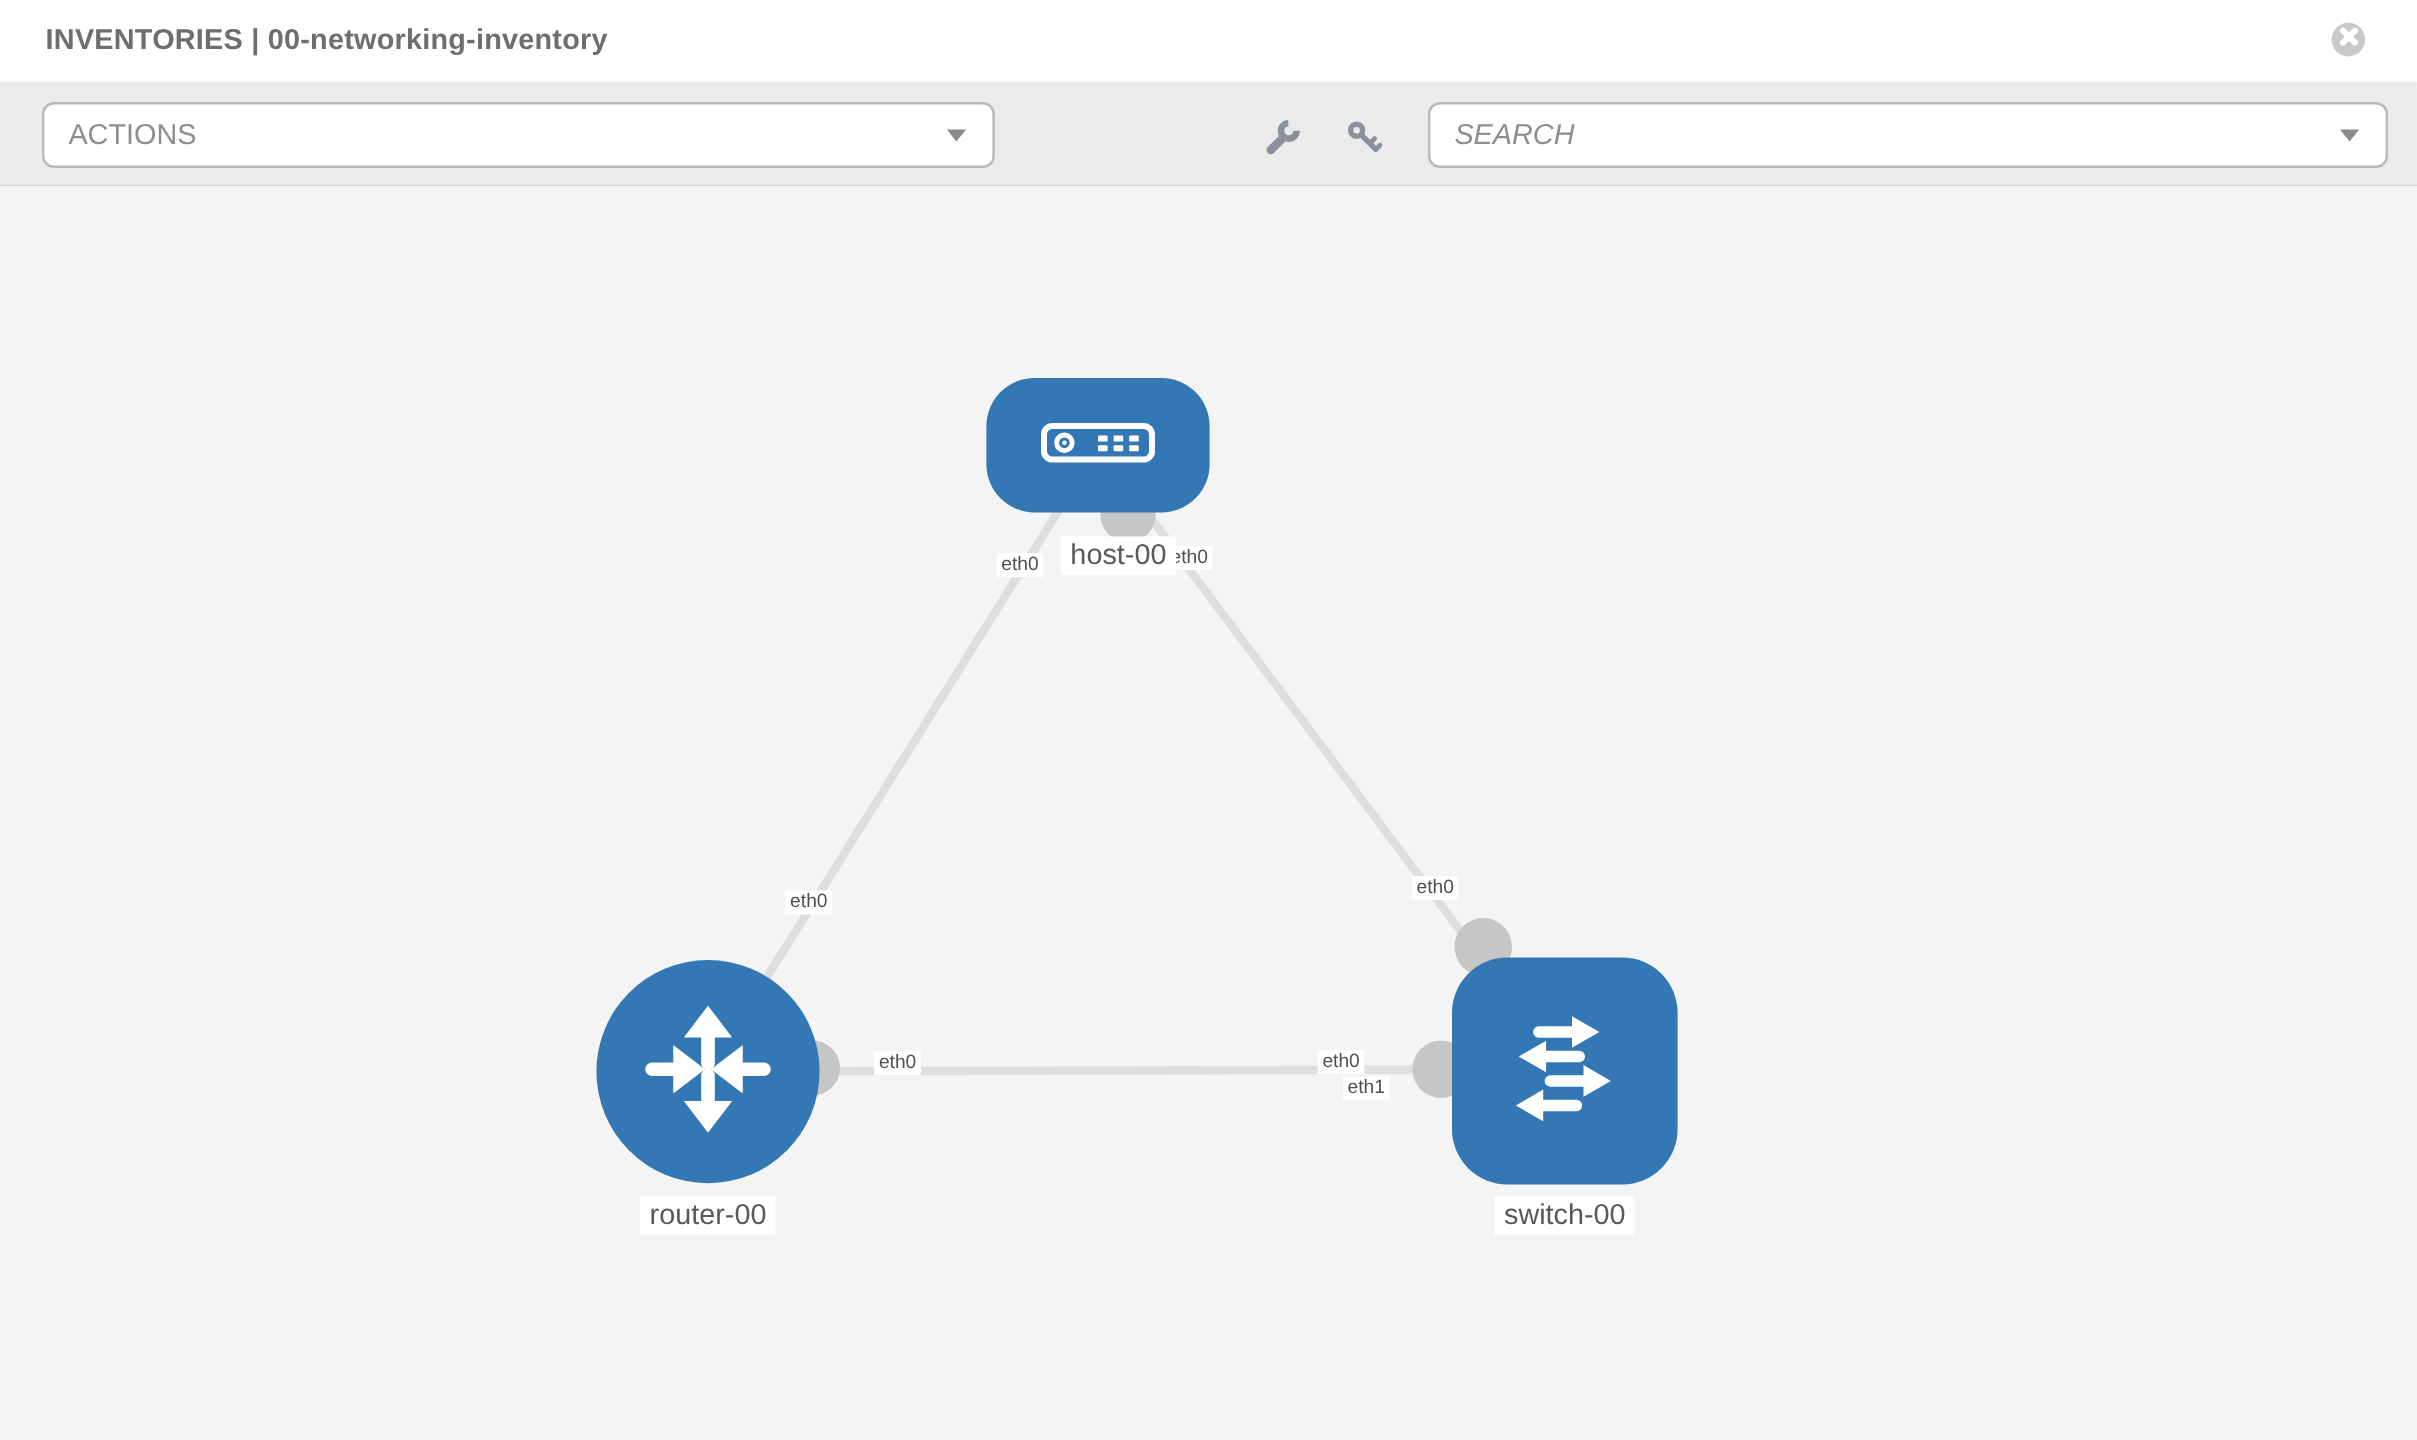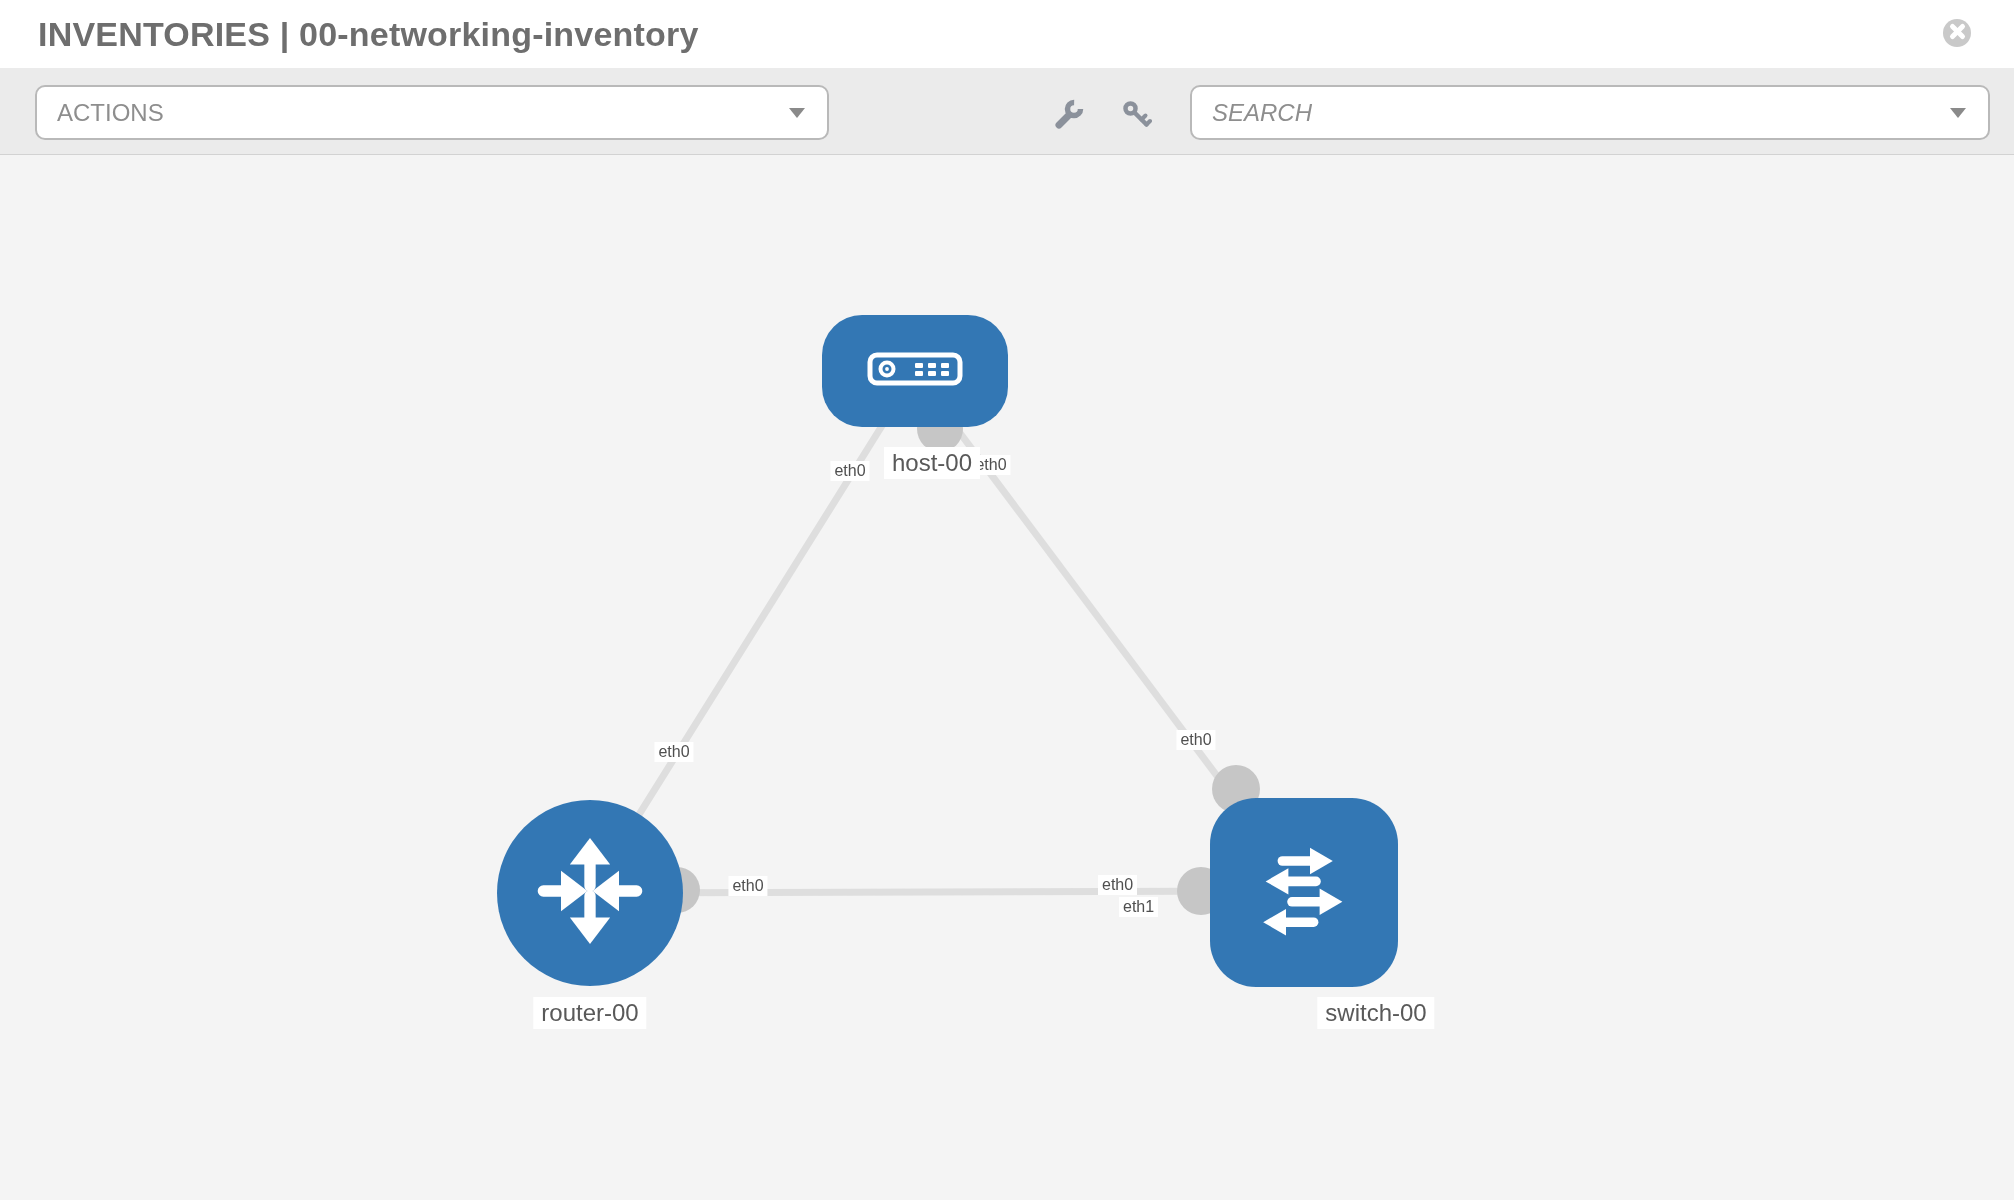--- a/index.html
+++ b/index.html
@@ -26,21 +26,21 @@
 
   
   .lbl{position:absolute;z-index:3;background:#fff;color:#4f4f4f;white-space:nowrap;}
   .node-lbl{font-size:24px;padding:2px 8px;color:#595959;transform:translate(-50%,-50%);}
   .if-lbl{font-size:16px;padding:1px 4px;transform:translate(-50%,-50%);}
   .if-lbl.anchored{transform:translateY(-50%);}
 
   
   .header{position:absolute;left:0;top:0;width:2014px;height:68px;background:#fff;z-index:5;}
   .page-title{position:absolute;left:38px;top:0;height:68px;display:flex;align-items:center;
-    font-size:34px;font-weight:bold;color:#6e6e6e;letter-spacing:.2px;}
+    font-size:24px;font-weight:bold;color:#6e6e6e;letter-spacing:.2px;}
   .close-btn{position:absolute;left:1943px;top:19px;width:28px;height:28px;border-radius:50%;
     background:#c9c9c9;cursor:pointer;display:flex;align-items:center;justify-content:center;}
 
   
   .toolbar{position:absolute;left:0;top:68px;width:2014px;height:87px;background:var(--toolbar-bg);
     border-bottom:1px solid #d2d2d2;z-index:5;}
   .select-box{position:absolute;top:17px;height:55px;background:#fff;border:2px solid #b9b9b9;
     border-radius:10px;display:flex;align-items:center;cursor:pointer;}
   .select-box .txt{font-size:24px;color:#8e8e8e;padding-left:20px;text-align:right;}
   .select-actions{left:35px;width:794px;}
@@ -136,21 +136,21 @@
   <div class="lbl if-lbl" style="left:850px;top:471px;">eth0</div>
   <div class="lbl if-lbl" style="left:991px;top:465px;">eth0</div>
   <div class="lbl if-lbl" style="left:674px;top:752px;">eth0</div>
   <div class="lbl if-lbl" style="left:1196px;top:740px;">eth0</div>
   <div class="lbl if-lbl" style="left:748px;top:886px;">eth0</div>
   <div class="lbl if-lbl anchored" style="left:1098px;top:885px;">eth0</div>
   <div class="lbl if-lbl anchored" style="left:1119px;top:907px;">eth1</div>
 
   <div class="lbl node-lbl" style="left:932px;top:463px;">host-00</div>
   <div class="lbl node-lbl" style="left:590px;top:1013px;">router-00</div>
-  <div class="lbl node-lbl" style="left:1376px;top:1013px;">switch-00</div>
+  <div class="lbl node-lbl" style="left:1304px;top:1013px;">switch-00</div>
 
   <div class="header">
     <div class="page-title">INVENTORIES | 00-networking-inventory</div>
     <div class="close-btn">
       <span>
         <svg width="27" height="27" viewBox="0 0 27 27">
           <g stroke="#fff" stroke-width="5" stroke-linecap="round">
             <line x1="8.5" y1="8.5" x2="18.5" y2="18.5"></line>
             <line x1="18.5" y1="8.5" x2="8.5" y2="18.5"></line>
           </g>

